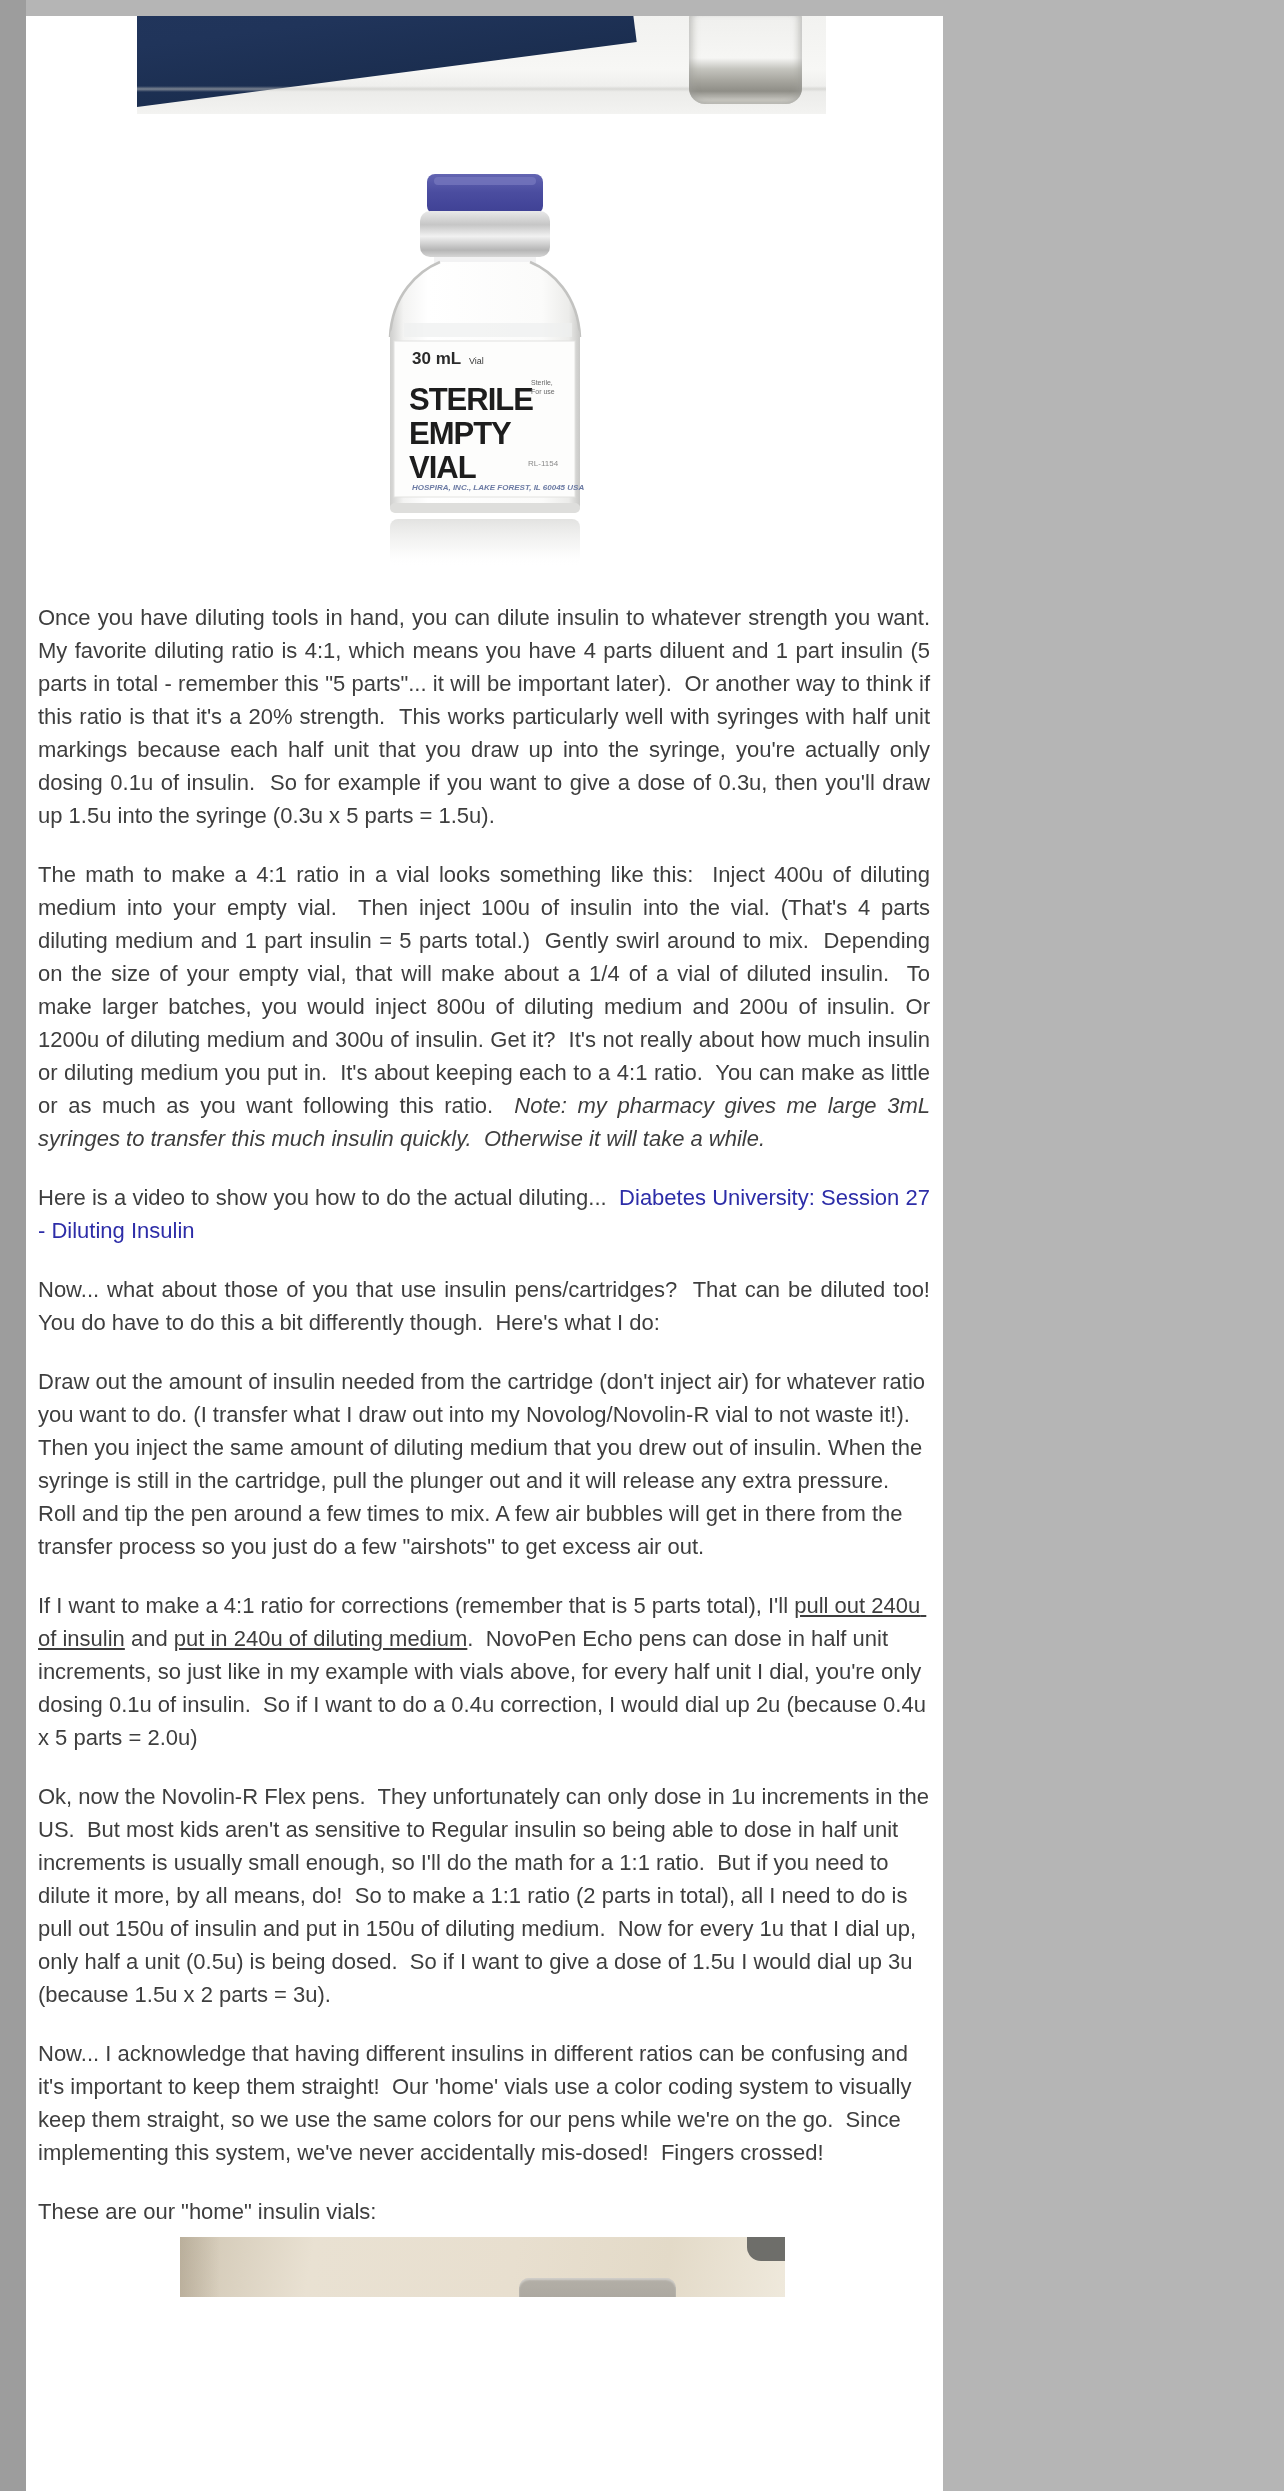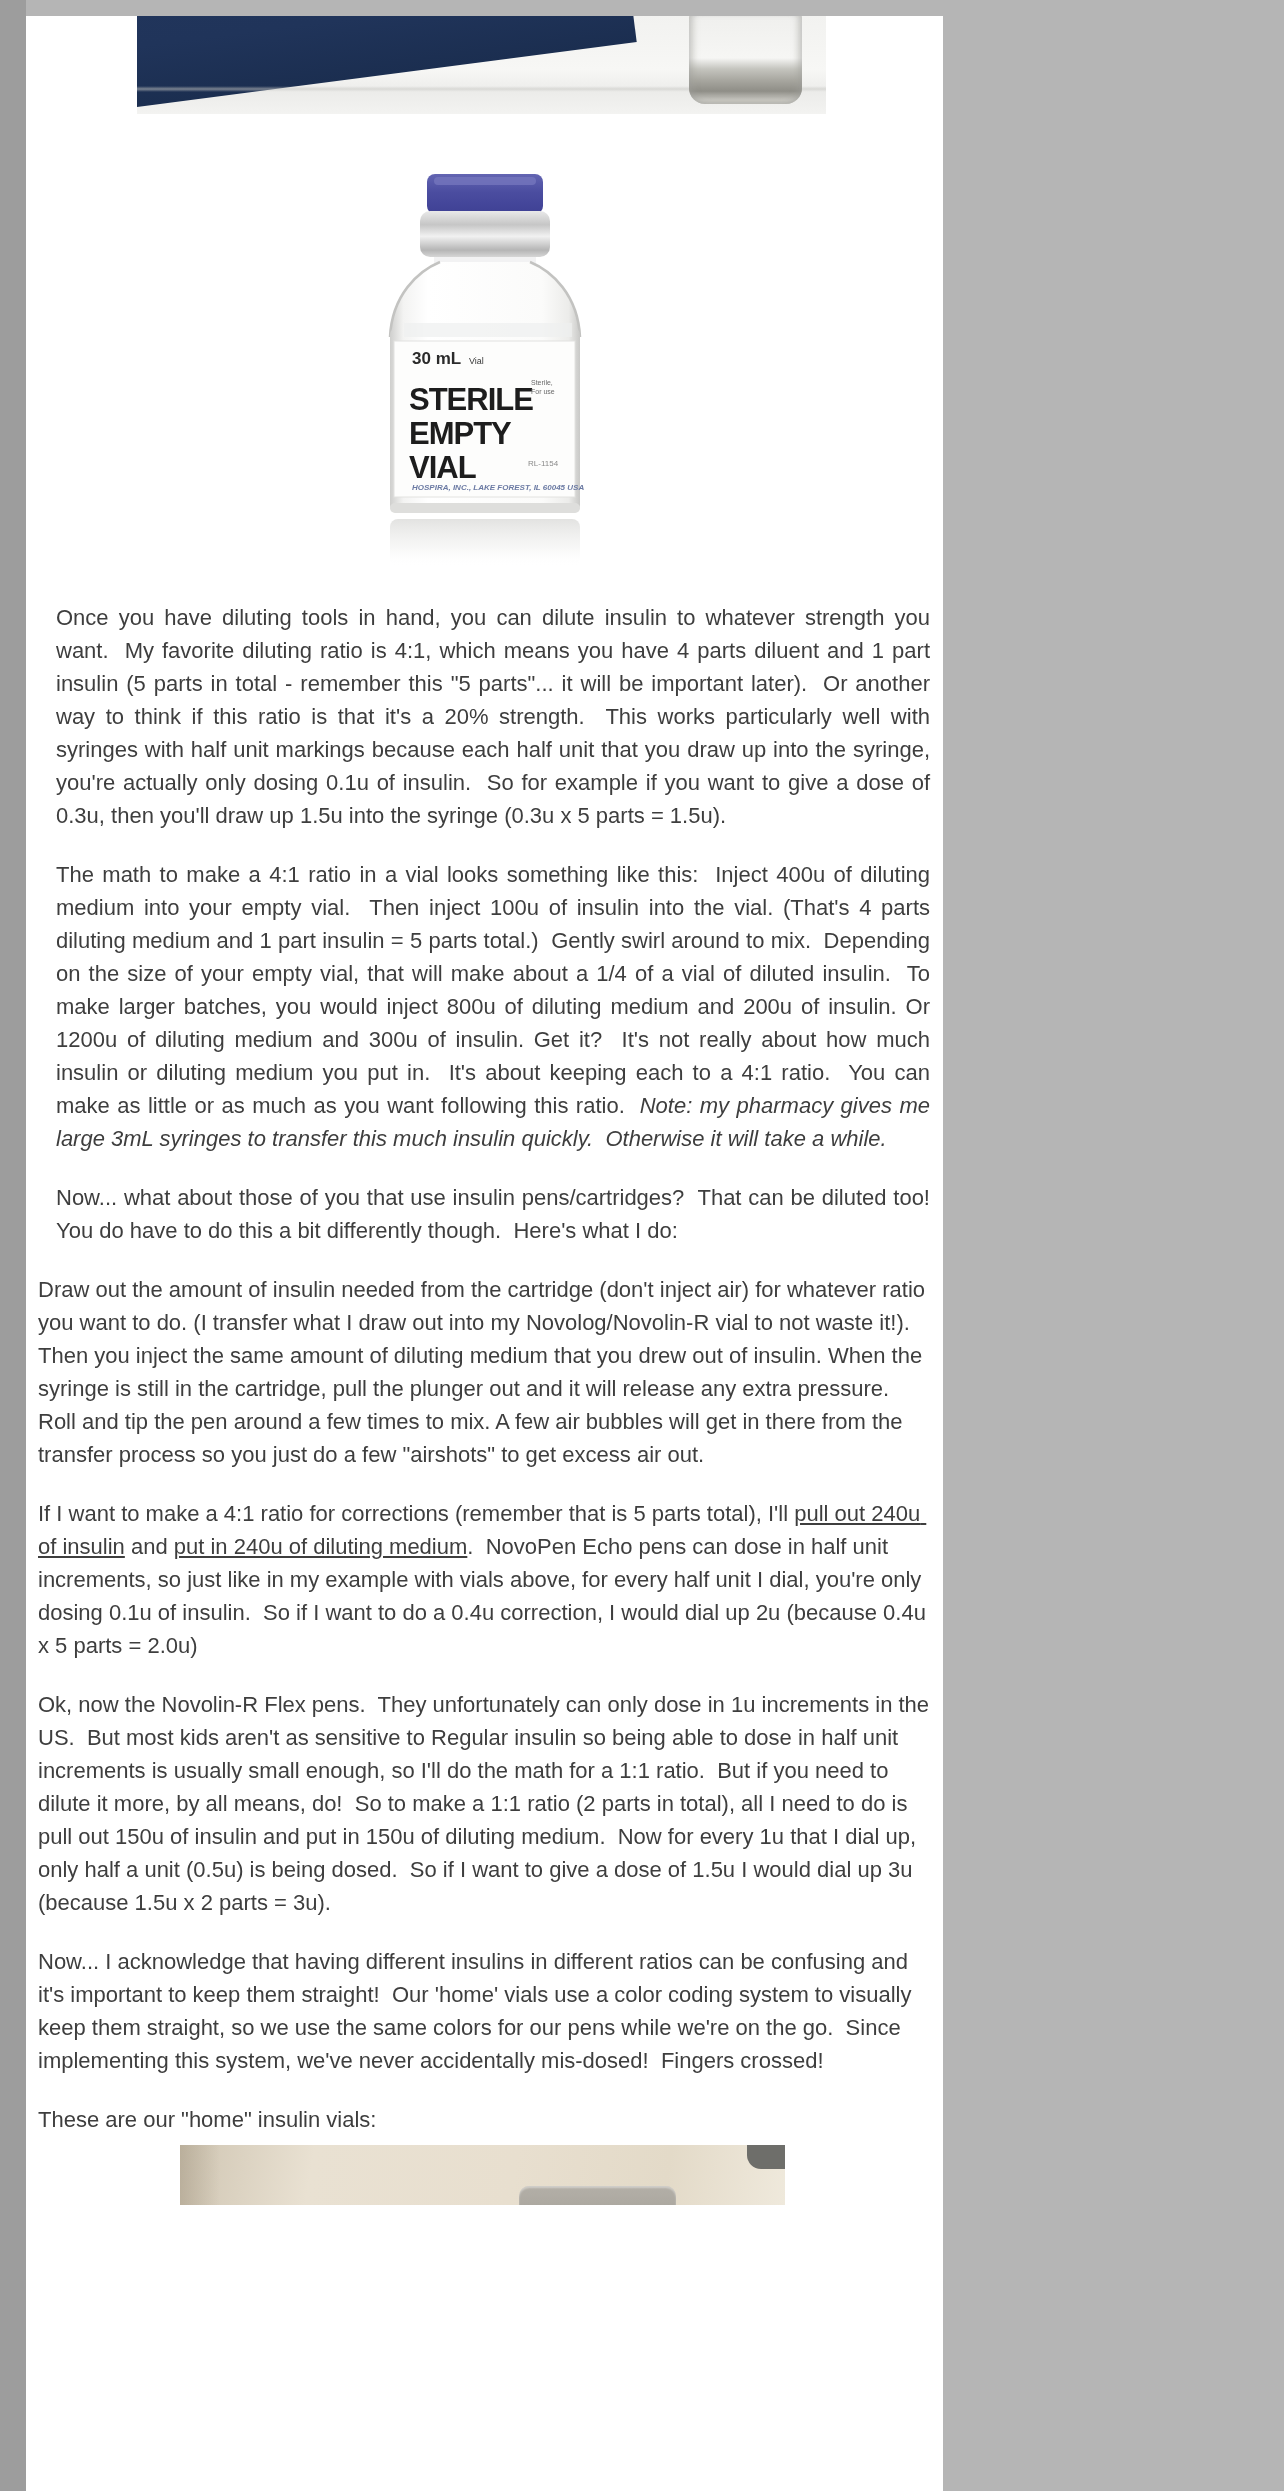--- a/index.html
+++ b/index.html
@@ -30,21 +30,21 @@
     position:absolute;right:24px;top:-4px;width:113px;height:92px;
     border-radius:6px 6px 16px 16px;
     background:linear-gradient(180deg,#efefed 0%,#f6f6f4 50%,#c4c4be 62%,#a8a7a0 74%,#8f8e87 86%,#cac9c3 96%);
     box-shadow:inset 4px 0 6px rgba(160,160,155,.5), inset -4px 0 6px rgba(160,160,155,.5);
   }
   
   .vial-figure{margin:53px auto 29px auto;width:206px;height:405px;display:block;}
   
   .post-text{padding:0 13px 0 12px;color:#3e3e3e;font-size:22px;line-height:33px;}
   .post-text p{margin:0 0 26px 0;white-space:pre-wrap;text-align:left;}
-  .post-text p.justify{text-align:justify;margin-left:18px;}
+  .post-text p.justify{text-align:justify;}
   .post-text p:last-child{margin-bottom:0;}
   a.post-link{color:#2d2da8;text-decoration:none;cursor:pointer;}
   
   .photo-bottom{
     position:relative;margin:9px 0 0 154px;width:605px;height:60px;overflow:hidden;
     background:linear-gradient(100deg,#cfc5b2 0%,#e9e1d2 22%,#e8dfcf 55%,#e3dac8 80%,#efe9dc 100%);
   }
   .photo-bottom-shade{
     position:absolute;left:0;top:0;width:40px;height:100%;
     background:linear-gradient(90deg,rgba(160,148,128,.45),rgba(160,148,128,0));
@@ -130,20 +130,21 @@
       <text x="146" y="299" font-size="8" fill="#8a8a8a">RL-1154</text>
       <text x="30" y="323" font-size="8" font-style="italic" font-weight="bold" fill="#6b7aa3">HOSPIRA, INC., LAKE FOREST, IL 60045 USA</text>
 
       <rect x="8" y="352" width="190" height="48" rx="8" fill="url(#reflGrad)"></rect>
     </svg>
   </figure>
 
   <div class="post-text">
     <p class="justify"><span>Once you have diluting tools in hand, you can dilute insulin to whatever strength you want.  My favorite diluting ratio is 4:1, which means you have 4 parts diluent and 1 part insulin (5 parts in total - remember this "5 parts"... it will be important later).  Or another way to think if this ratio is that it's a 20% strength.  This works particularly well with syringes with half unit markings because each half unit that you draw up into the syringe, you're actually only dosing 0.1u of insulin.  So for example if you want to give a dose of 0.3u, then you'll draw up 1.5u into the syringe (0.3u x 5 parts = 1.5u).</span></p>
     <p class="justify"><span>The math to make a 4:1 ratio in a vial looks something like this:  Inject 400u of diluting medium into your empty vial.  Then inject 100u of insulin into the vial. (That's 4 parts diluting medium and 1 part insulin = 5 parts total.)  Gently swirl around to mix.  Depending on the size of your empty vial, that will make about a 1/4 of a vial of diluted insulin.  To make larger batches, you would inject 800u of diluting medium and 200u of insulin. Or 1200u of diluting medium and 300u of insulin. Get it?  It's not really about how much insulin or diluting medium you put in.  It's about keeping each to a 4:1 ratio.  You can make as little or as much as you want following this ratio.  </span><span style="font-style: italic;">Note: my pharmacy gives me large 3mL syringes to transfer this much insulin quickly.  Otherwise it will take a while.</span></p>
+    <p class="justify"><span>Here is a video to show you how to do the actual diluting...  </span><a href="#" class="post-link">Diabetes University: Session 27 - Diluting Insulin</a></p>
     <p class="justify"><span>Now... what about those of you that use insulin pens/cartridges?  That can be diluted too!  You do have to do this a bit differently though.  Here's what I do:</span></p>
     <p><span>Draw out the amount of insulin needed from the cartridge (don't inject air) for whatever ratio you want to do. (I transfer what I draw out into my Novolog/Novolin-R vial to not waste it!). Then you inject the same amount of diluting medium that you drew out of insulin. When the syringe is still in the cartridge, pull the plunger out and it will release any extra pressure.
 Roll and tip the pen around a few times to mix. A few air bubbles will get in there from the transfer process so you just do a few "airshots" to get excess air out.</span></p>
     <p><span>If I want to make a 4:1 ratio for corrections (remember that is 5 parts total), I'll </span><span style="text-decoration: underline;">pull out 240u of insulin</span><span> and </span><span style="text-decoration: underline;">put in 240u of diluting medium</span><span>.  NovoPen Echo pens can dose in half unit increments, so just like in my example with vials above, for every half unit I dial, you're only dosing 0.1u of insulin.  So if I want to do a 0.4u correction, I would dial up 2u (because 0.4u x 5 parts = 2.0u)</span></p>
     <p><span>Ok, now the Novolin-R Flex pens.  They unfortunately can only dose in 1u increments in the US.  But most kids aren't as sensitive to Regular insulin so being able to dose in half unit increments is usually small enough, so I'll do the math for a 1:1 ratio.  But if you need to dilute it more, by all means, do!  So to make a 1:1 ratio (2 parts in total), all I need to do is pull out 150u of insulin and put in 150u of diluting medium.  Now for every 1u that I dial up, only half a unit (0.5u) is being dosed.  So if I want to give a dose of 1.5u I would dial up 3u (because 1.5u x 2 parts = 3u).</span></p>
     <p><span>Now... I acknowledge that having different insulins in different ratios can be confusing and it's important to keep them straight!  Our 'home' vials use a color coding system to visually keep them straight, so we use the same colors for our pens while we're on the go.  Since implementing this system, we've never accidentally mis-dosed!  Fingers crossed!</span></p>
     <p><span>These are our "home" insulin vials:</span></p>
   </div>
 
   <div class="photo-bottom">

